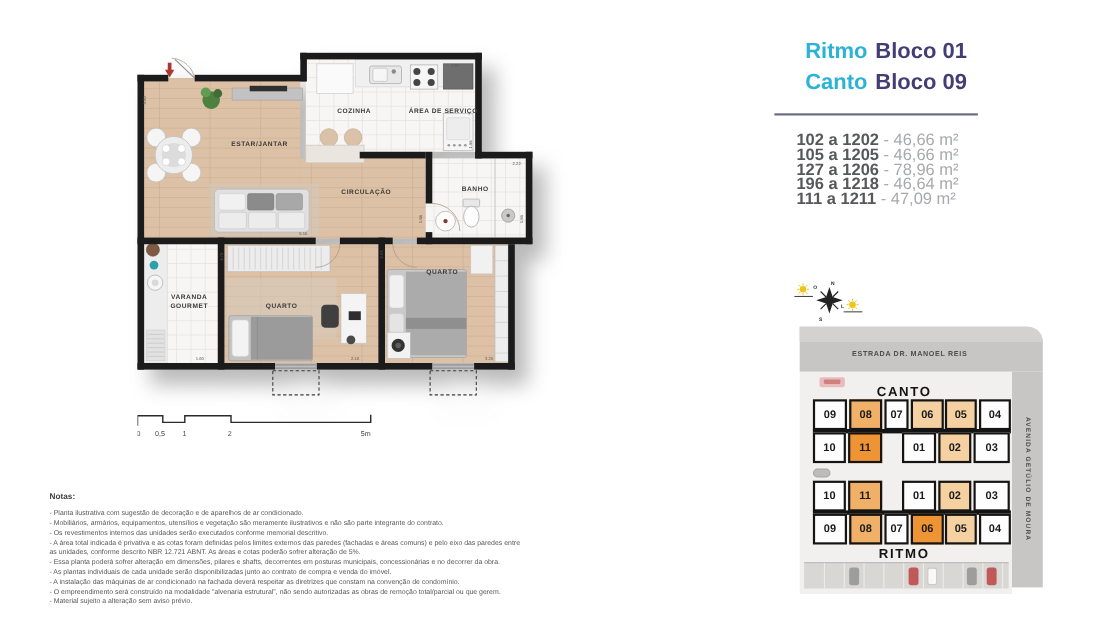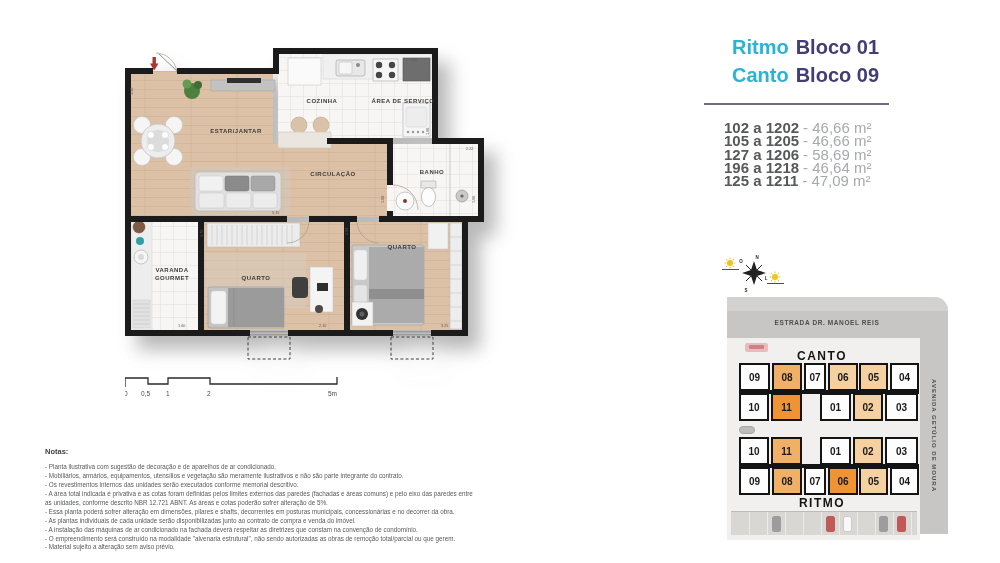--- a/index.html
+++ b/index.html
@@ -311,23 +311,23 @@
     </div>
     <div>
       <span class="brand">Canto</span><span class="block">Bloco 09</span>
     </div>
   </div>
   <div id="divider"></div>
 
   <div id="unit-list">
     <div class="unit-row"><span class="unit-range">102 a 1202</span><span class="unit-area">- 46,66 m²</span></div>
     <div class="unit-row"><span class="unit-range">105 a 1205</span><span class="unit-area">- 46,66 m²</span></div>
-    <div class="unit-row"><span class="unit-range">127 a 1206</span><span class="unit-area">- 58,69 m²</span></div>
+    <div class="unit-row"><span class="unit-range">127 a 1206</span><span class="unit-area">- 78,96 m²</span></div>
     <div class="unit-row"><span class="unit-range">196 a 1218</span><span class="unit-area">- 46,64 m²</span></div>
-    <div class="unit-row"><span class="unit-range">125 a 1211</span><span class="unit-area">- 47,09 m²</span></div>
+    <div class="unit-row"><span class="unit-range">111 a 1211</span><span class="unit-area">- 47,09 m²</span></div>
   </div>
 
   <div id="compass">
     <svg width="70" height="46" viewBox="0 0 70 46">
       <g>
         <circle cx="8" cy="11" r="3" fill="#f0c419"></circle>
         <path d="M8,5.5 V7.5 M8,14.5 V16.5 M2.5,11 H4.5 M11.5,11 H13.5 M4,7 L5.5,8.5 M12,7 L10.5,8.5 M4,15 L5.5,13.5 M12,15 L10.5,13.5" stroke="#f0c419" stroke-width="0.9"></path>
         <line x1="0" y1="17.5" x2="17" y2="17.5" stroke="#3a3a3a" stroke-width="0.9"></line>
       </g>
       <g>

